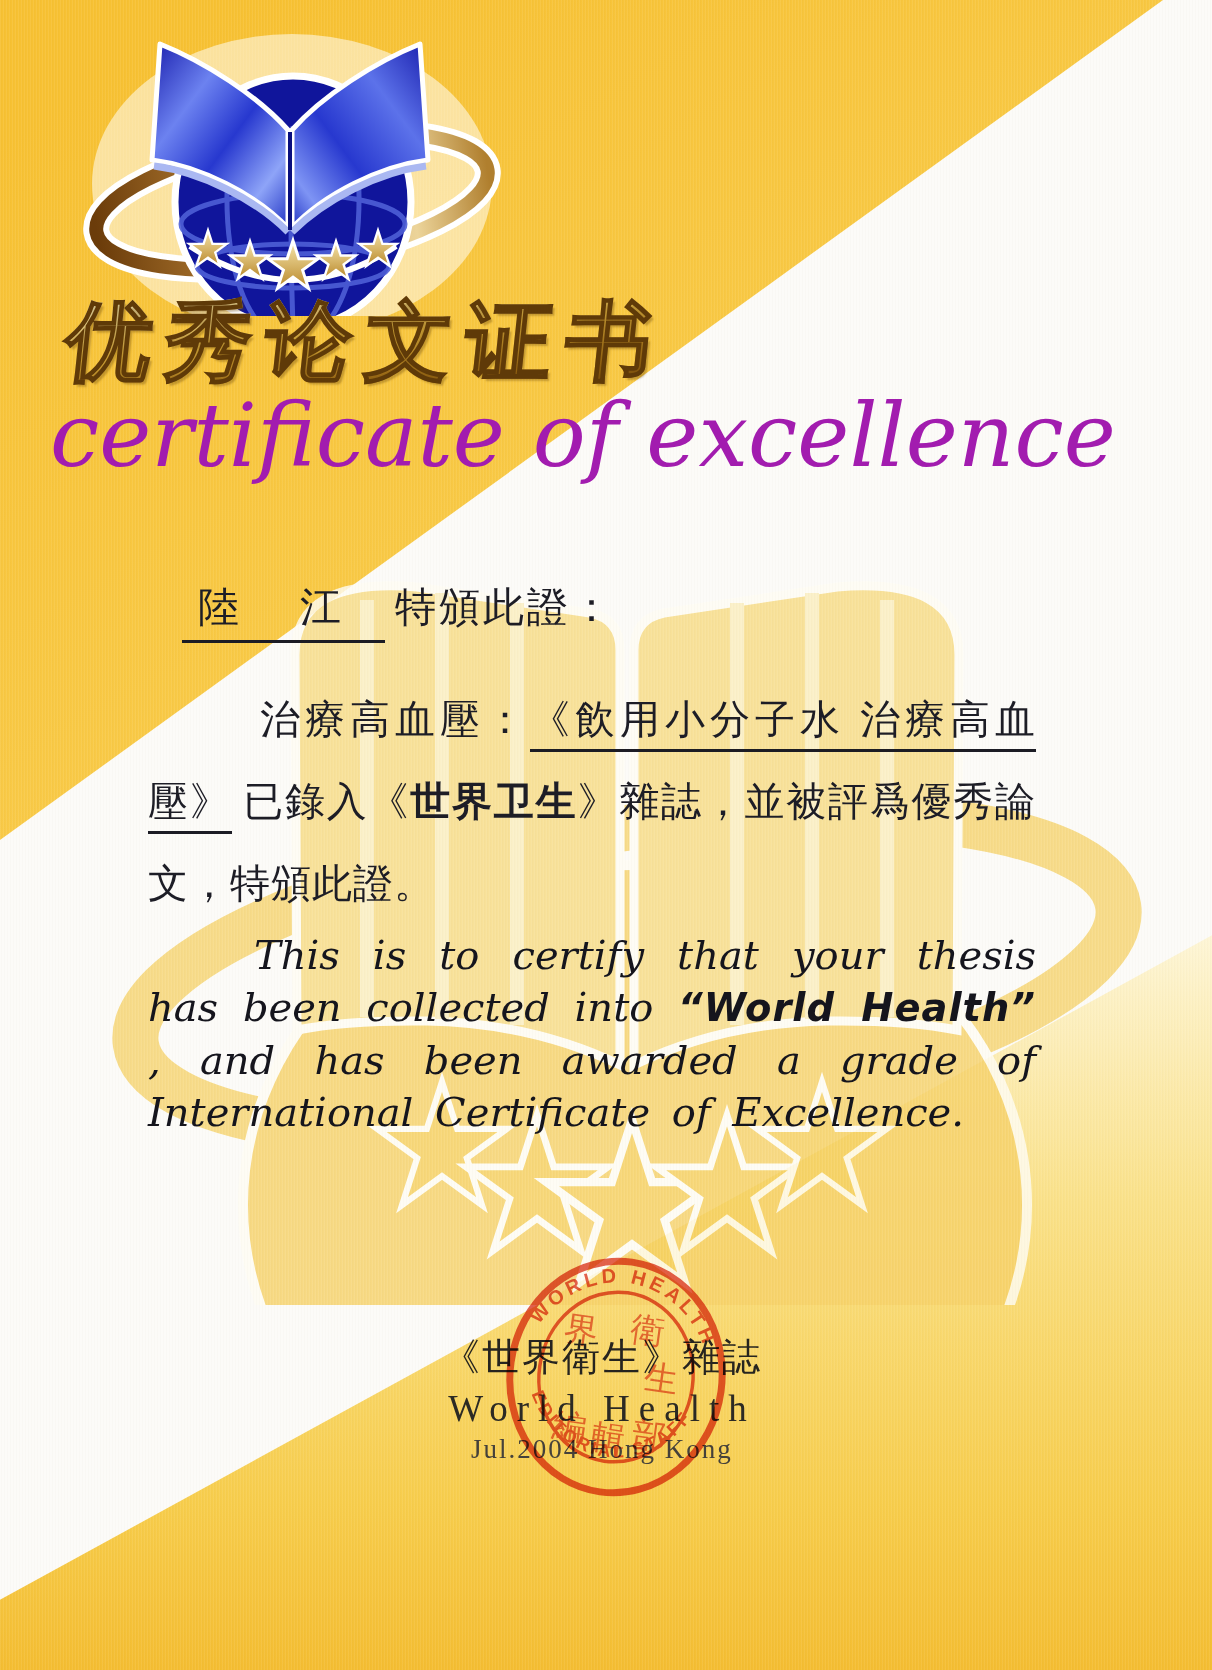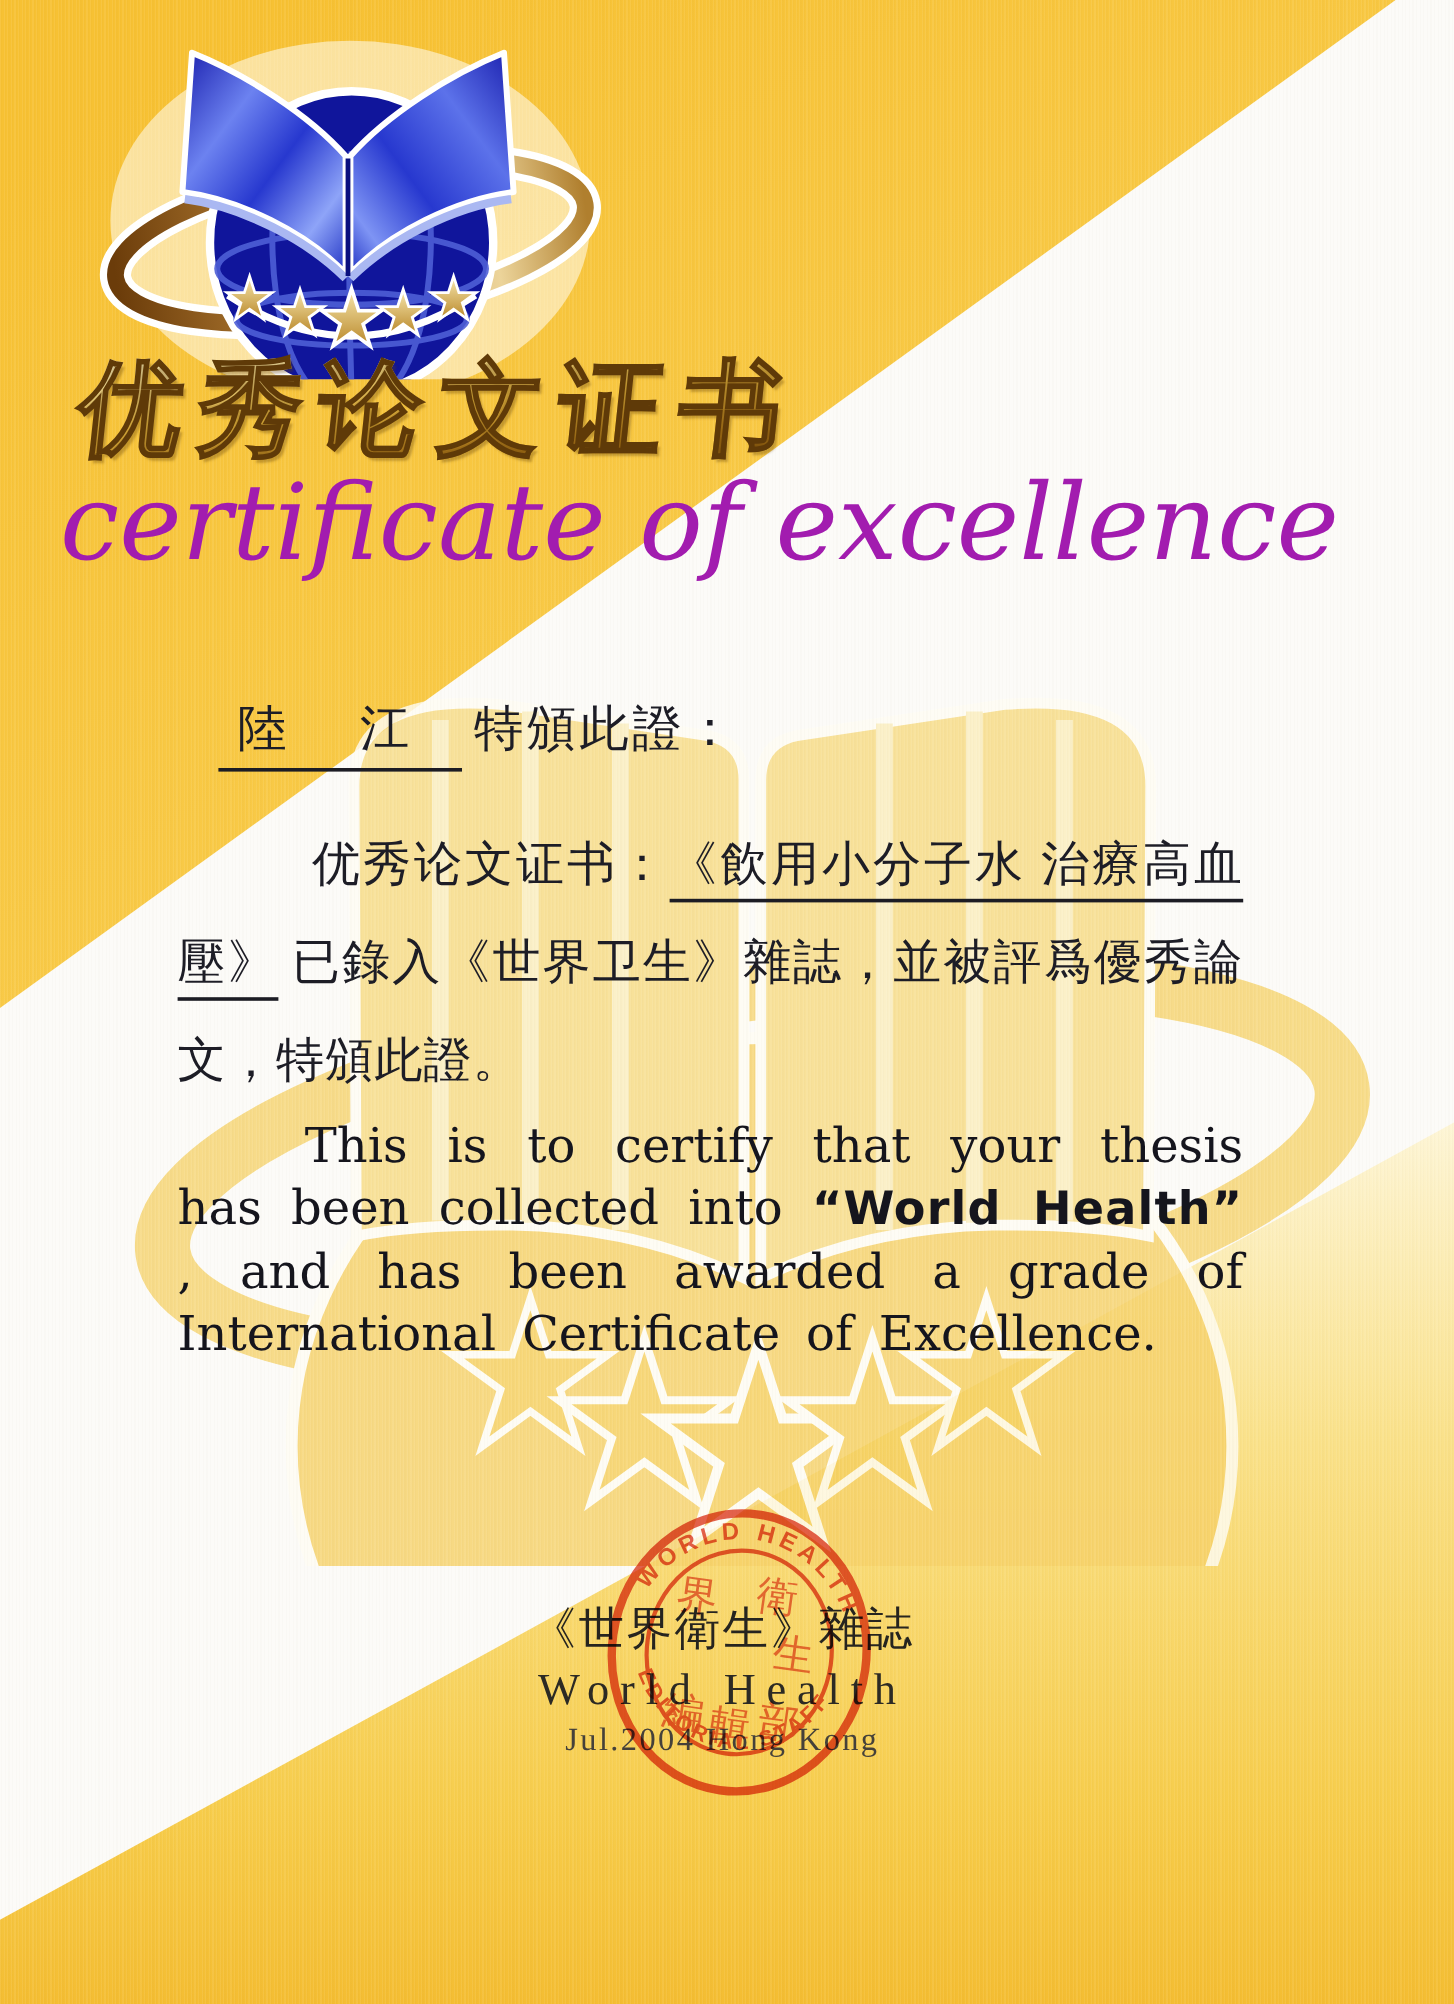--- a/index.html
+++ b/index.html
@@ -33,23 +33,23 @@
     font-size:88px;line-height:1.1;color:#a21caf;letter-spacing:0px;}
   
   .doc-body{position:absolute;left:148px;top:580px;width:888px;z-index:6;color:#1d1d26;}
   .salutation{font-size:41px;margin-left:34px;}
   .name-underline{display:inline-block;border-bottom:3px solid #1c1c24;
     padding:0 34px 5px 16px;letter-spacing:10px;text-align:right;}
   .salut-suffix{margin-left:10px;letter-spacing:3px;}
   .para-cn{margin:36px 0 0 0;font-size:40px;line-height:2.05;text-align:justify;
     text-indent:112px;letter-spacing:1px;}
   .para-cn .u{border-bottom:3px solid #1c1c24;padding-bottom:7px;}
-  .para-cn .b{font-weight:normal;}
+  .para-cn .b{font-weight:bold;}
   .para-en{margin:4px 0 0 0;font-family:"DejaVu Serif","Liberation Serif",serif;
-    font-size:40px;line-height:1.31;text-align:justify;
+    font-style:italic;font-size:40px;line-height:1.31;text-align:justify;
     text-indent:106px;word-spacing:9px;color:#15151d;}
   .para-en .wh{font-family:"DejaVu Sans","Liberation Sans",sans-serif;
     font-weight:700;font-size:.96em;letter-spacing:1px;}
   
   .footer{position:absolute;left:332px;top:1332px;width:540px;z-index:6;
     text-align:center;color:#26241f;}
   .f-cn{font-size:38px;letter-spacing:2px;}
   .f-en{font-size:37px;letter-spacing:9px;margin-top:4px;color:#2c2a24;}
   .f-date{font-size:27px;letter-spacing:2px;margin-top:4px;color:#45413a;}
   
@@ -152,21 +152,21 @@
     </g>
   </svg>
 
   <div class="title-cn">优秀论文证书</div>
   <div class="title-en">certificate of excellence</div>
 
   <div class="doc-body">
     <div class="salutation">
       <span class="name-underline">陸　江</span><span class="salut-suffix">特頒此證：</span>
     </div>
-    <p class="para-cn"><span>优秀论文证书：</span><span class="u">《飲用小分子水 治療高血壓》</span><span> 已錄入《</span><span class="b">世界卫生</span><span>》雜誌，並被評爲優秀論文，特頒此證。</span></p>
+    <p class="para-cn"><span>治療高血壓：</span><span class="u">《飲用小分子水 治療高血壓》</span><span> 已錄入《</span><span class="b">世界卫生</span><span>》雜誌，並被評爲優秀論文，特頒此證。</span></p>
     <p class="para-en"><span>This is to certify that your thesis has been collected into </span><span class="wh">“World Health”</span><span> , and has been awarded a grade of International Certificate of Excellence.</span></p>
   </div>
 
   <svg class="stamp" viewBox="0 0 236 250">
     <defs>
       <path id="arcTop" d="M 24,158 A 96,106 0 1 1 212,158"></path>
       <path id="arcBot" d="M 30,138 A 94,104 0 0 0 206,138"></path>
     </defs>
     <ellipse cx="118" cy="125" rx="106" ry="116" fill="none" stroke="#e2543f" stroke-width="7"></ellipse>
     <ellipse cx="118" cy="125" rx="77" ry="85" fill="none" stroke="#e2543f" stroke-width="3.5"></ellipse>

